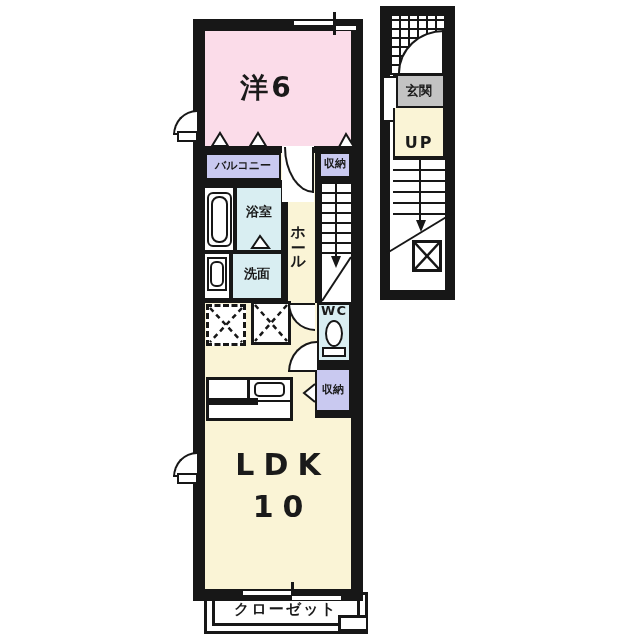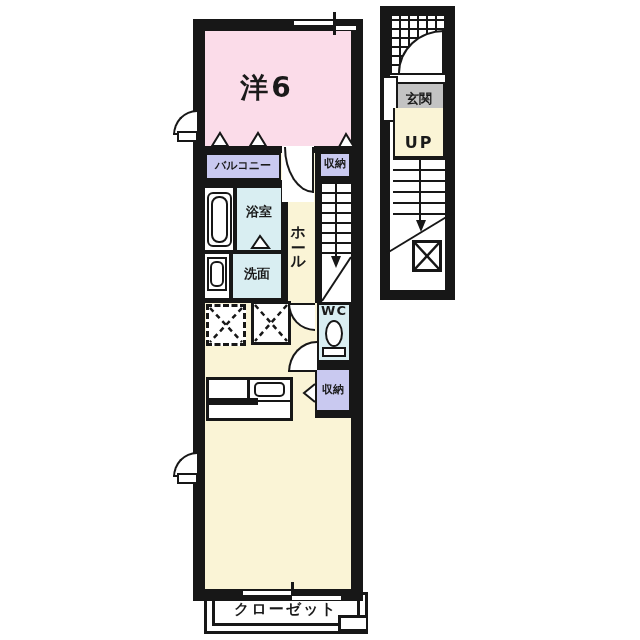--- a/index.html
+++ b/index.html
@@ -94,37 +94,39 @@
 
   <div class="abs arc-bl" style="left:288px;top:303px;width:27px;height:28px;border-top:2px solid var(--wall);"></div>
   <div class="abs arc-tl" style="left:288px;top:341px;width:29px;height:31px;border-bottom:2px solid var(--wall);"></div>
 
   <div class="abs white" style="left:206px;top:377px;width:87px;height:44px;border:3px solid var(--wall);"></div>
   <div class="abs wall" style="left:247px;top:377px;width:3px;height:23px;"></div>
   <div class="abs wall" style="left:206px;top:398px;width:52px;height:7px;"></div>
   <div class="abs wall" style="left:247px;top:400px;width:46px;height:2px;"></div>
   <div class="abs box white" style="left:254px;top:382px;width:31px;height:15px;border-radius:5px;"></div>
 
+  <div class="abs lbl" style="left:205px;top:448px;width:146px;font-size:30px;letter-spacing:9px;text-indent:9px;">LDK</div>
+  <div class="abs lbl" style="left:205px;top:490px;width:146px;font-size:30px;letter-spacing:9px;text-indent:9px;">10</div>
 
   <div class="abs white" style="left:294px;top:21px;width:41px;height:4px;"></div>
   <div class="abs white" style="left:334px;top:26px;width:22px;height:4px;"></div>
   <div class="abs wall" style="left:333px;top:12px;width:3px;height:23px;"></div>
   <div class="abs white" style="left:243px;top:591px;width:49px;height:4px;"></div>
   <div class="abs white" style="left:292px;top:596px;width:49px;height:4px;"></div>
   <div class="abs wall" style="left:291px;top:582px;width:3px;height:14px;"></div>
 
   <div class="abs" style="left:173px;top:110px;width:24px;height:25px;background:#fff;border:2px solid var(--wall);border-right:none;border-top-left-radius:100% 100%;"></div>
   <div class="abs box white" style="left:177px;top:131px;width:21px;height:11px;"></div>
   <div class="abs" style="left:173px;top:452px;width:24px;height:25px;background:#fff;border:2px solid var(--wall);border-right:none;border-top-left-radius:100% 100%;"></div>
   <div class="abs box white" style="left:177px;top:473px;width:21px;height:11px;"></div>
 
   <div class="abs sub-outline" style="left:380px;top:6px;width:75px;height:294px;"></div>
   <div class="abs grid-hatch" style="left:390px;top:16px;width:55px;height:59px;"></div>
   <div class="abs arc-tl" style="left:398px;top:30px;width:46px;height:43px;border-right:2px solid var(--wall);"></div>
-  <div class="abs box lbl" style="left:393px;top:82px;width:52px;height:34px;background:var(--entrance);font-size:13px;padding-top:8px;">
+  <div class="abs box lbl" style="left:393px;top:74px;width:52px;height:34px;background:var(--entrance);font-size:13px;padding-top:8px;">
     <span>玄関</span>
   </div>
   <div class="abs box white" style="left:382px;top:76px;width:16px;height:46px;"></div>
   <div class="abs" style="left:393px;top:108px;width:52px;height:50px;background:var(--ldk);border:2px solid var(--wall);border-top:none;"></div>
   <div class="abs lbl" style="left:393px;top:134px;width:52px;font-size:16px;letter-spacing:2px;">UP</div>
   <div class="abs treads2" style="left:393px;top:158px;width:52px;height:66px;"></div>
   <div class="abs wall" style="left:419px;top:158px;width:2px;height:62px;"></div>
   <div class="abs white" style="left:412px;top:240px;width:30px;height:32px;border:3px solid var(--wall);"></div>
 
   <svg width="640" height="640">

